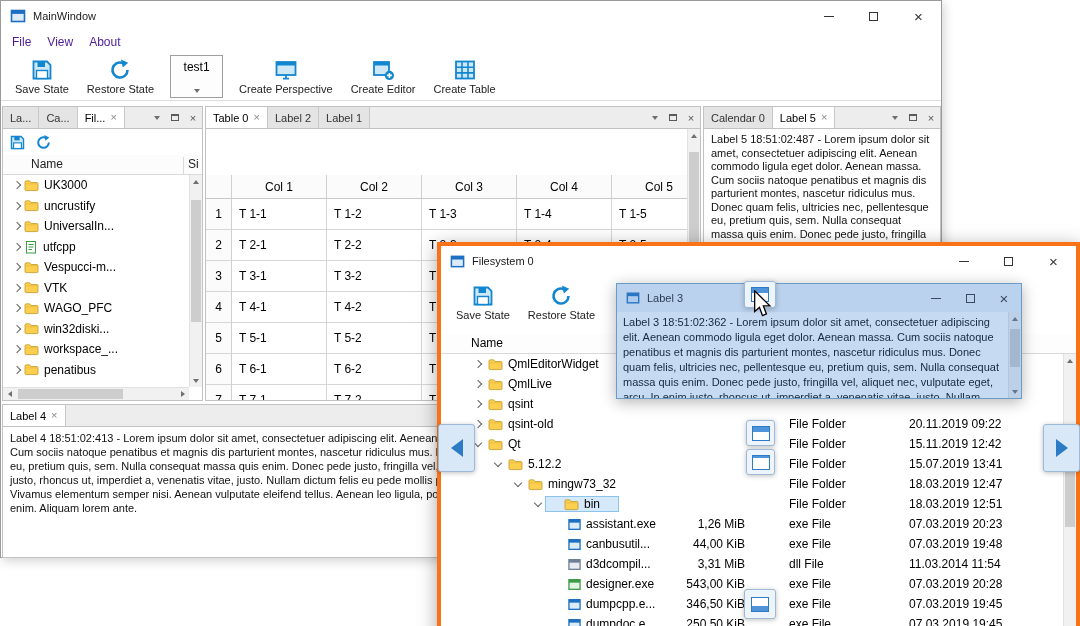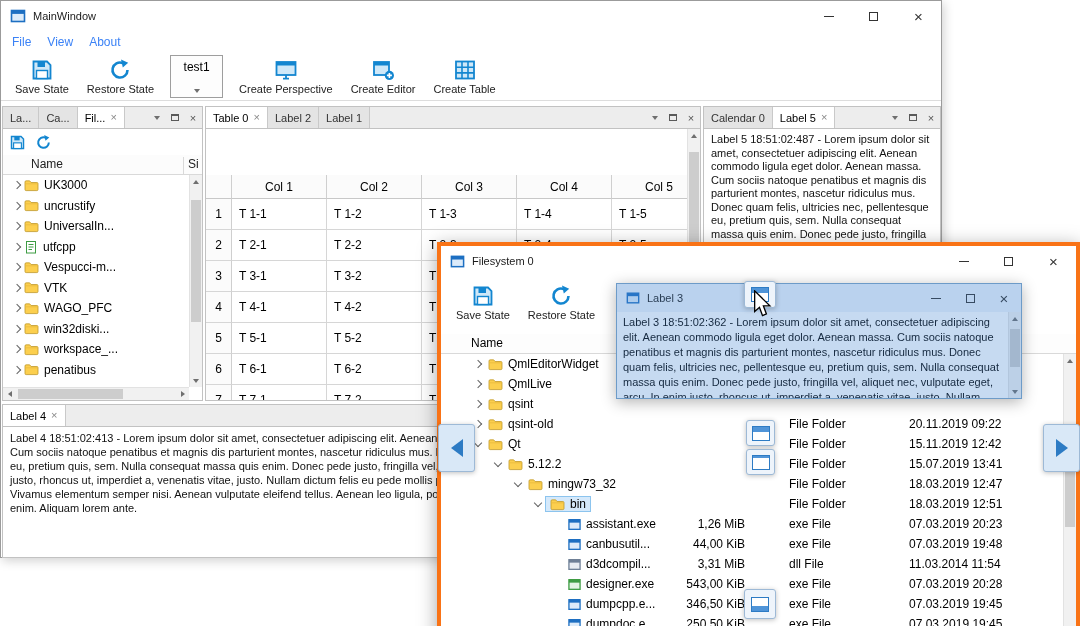--- a/index.html
+++ b/index.html
@@ -18,21 +18,21 @@
 .win-controls{position:absolute;right:0;top:0;height:100%;display:flex;}
 .win-btn{width:45px;height:100%;display:flex;align-items:center;justify-content:center;color:#333;}
 .gl-min{display:block;width:10px;border-top:1px solid #333;}
 .gl-max{display:block;width:9px;height:9px;border:1px solid #333;}
 .gl-close{font-size:15px;line-height:1;color:#333;}
 #label3-window .titlebar{height:28px;background:#eef4fb;}
 #label3-window .win-btn{width:34px;}
 
 
 .menubar{height:22px;display:flex;align-items:center;padding-left:3px;font-size:12px;}
-.menu-item{padding:2px 8px;color:#3b82f6;}
+.menu-item{padding:2px 8px;color:#4c1d95;}
 .toolbar{height:48px;display:flex;align-items:stretch;padding-left:5px;border-bottom:1px solid #ddd;}
 .tb-btn{display:flex;flex-direction:column;align-items:center;padding:3px 9px 0;font-size:11px;color:#222;}
 .tb-ic{height:27px;display:flex;align-items:center;}
 .tb-label{margin-top:0;white-space:nowrap;}
 .combo{width:53px;height:43px;margin:2px 7px 0;border:1px solid #9e9e9e;background:#fdfdfd;display:flex;flex-direction:column;align-items:center;justify-content:space-between;padding:4px 0 4px;font-size:12px;}
 
 
 .dockpane{position:absolute;background:#fff;border:1px solid #c2c2c2;overflow:hidden;}
 #left-dock{left:1px;top:105px;width:201px;height:295px;}
 #center-dock{left:204px;top:105px;width:496px;height:295px;}
@@ -77,21 +77,21 @@
 
 
 .fs-toolbar{position:absolute;left:0;top:30px;right:0;height:58px;display:flex;padding-left:6px;}
 .fs-toolbar .tb-btn{padding-top:6px;}
 .fs-header{position:absolute;left:0;top:88px;right:0;height:20px;background:#fdfdfd;border-bottom:1px solid #d9d9d9;font-size:12px;}
 .fs-header .th-name{position:absolute;left:30px;top:2px;}
 #fs-rows{position:absolute;left:0;top:108px;right:13px;bottom:0;overflow:hidden;}
 .fs-row{height:20px;display:flex;align-items:center;position:relative;font-size:12px;white-space:nowrap;}
 .fs-indent{flex:0 0 auto;}
 .fs-name-wrap{display:flex;align-items:center;padding:1px 3px;}
-.fs-name-wrap.sel{background:#d5e9fb;border:1px solid #8cc4ee;padding:0 4px;}
+.fs-name-wrap.sel{background:#d5e9fb;border:1px solid #8cc4ee;padding:0 18px;}
 .fs-col{position:absolute;top:0;height:20px;display:flex;align-items:center;}
 .fs-size{left:232px;width:72px;justify-content:flex-end;}
 .fs-type{left:348px;}
 .fs-date{left:468px;}
 
 
 .vscroll{position:absolute;width:13px;background:#f1f1f1;border-left:1px solid #e2e2e2;display:flex;flex-direction:column;}
 .hscroll{position:absolute;height:13px;background:#f1f1f1;border-top:1px solid #e2e2e2;display:flex;}
 .sb-btn{flex:0 0 13px;display:flex;align-items:center;justify-content:center;background:#f1f1f1;}
 .sb-track{flex:1;position:relative;}

